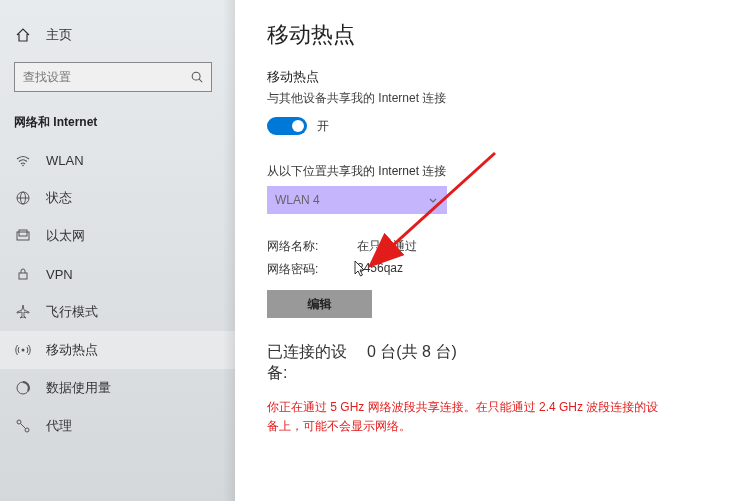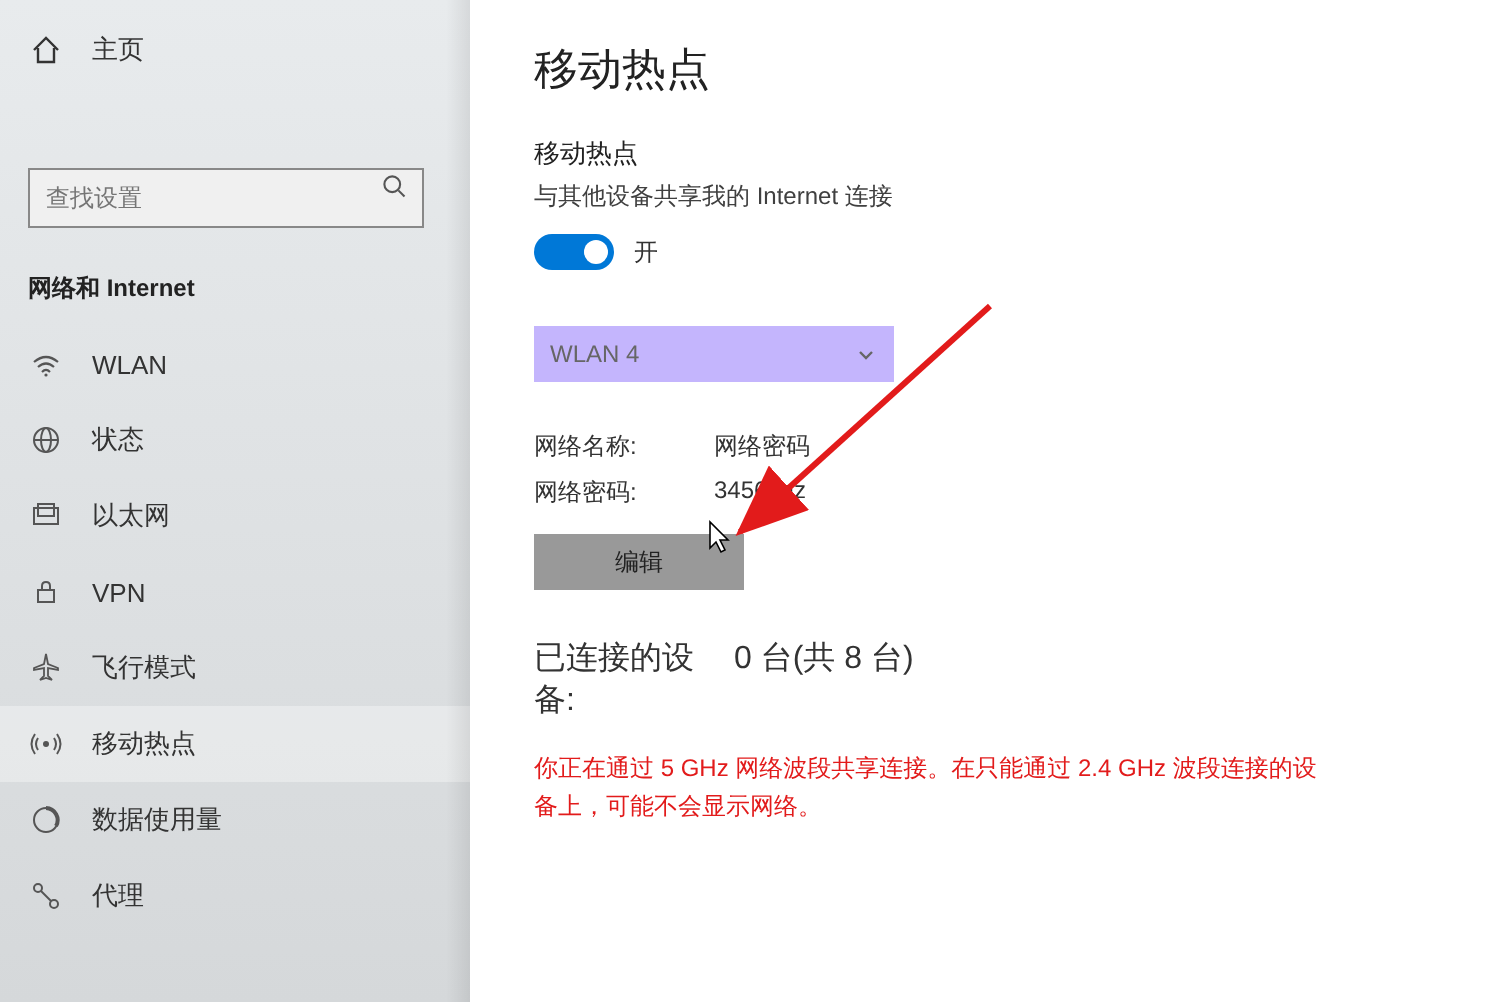--- a/index.html
+++ b/index.html
@@ -1,25 +1,25 @@
 <!DOCTYPE html>
 <html><head>
   <meta charset="utf-8">
   <style>
     * { margin: 0; padding: 0; box-sizing: border-box; font-family: "Microsoft YaHei", "Segoe UI", sans-serif; }
     body { width: 747px; height: 501px; background: #fff; display: flex; overflow: hidden; position: relative; }
     
-    .sidebar { width: 235px; height: 100%; background: linear-gradient(to bottom, #e8ebed, #d5d8da); padding-top: 8px; position: relative; }
+    .sidebar { width: 235px; height: 100%; background: linear-gradient(to bottom, #e8ebed, #d5d8da); padding-top: 18px; position: relative; }
     .sidebar::after { content: ''; position: absolute; right: 0; top: 0; bottom: 0; width: 12px; background: linear-gradient(to right, rgba(0,0,0,0), rgba(0,0,0,0.08)); }
     
     .home-row { display: flex; align-items: center; padding: 8px 14px; font-size: 13px; color: #333; }
     .home-row .icon { width: 18px; height: 18px; margin-right: 14px; display: flex; align-items: center; justify-content: center; }
     
     .search-wrap { padding: 10px 14px 14px; }
-    .search-box { display: flex; background: #f0f0f0; border: 1px solid #888; width: 198px; height: 30px; padding: 0 6px 0 8px; margin-top: 32px; }
+    .search-box { display: flex; align-items: center; background: #f0f0f0; border: 1px solid #888; width: 198px; height: 30px; padding: 0 6px 0 8px; }
     .search-box input { flex: 1; border: none; background: transparent; outline: none; font-size: 12px; color: #555; }
     .search-box .srch-icon { width: 16px; height: 16px; display: flex; align-items: center; justify-content: center; }
     
     .category-title { padding: 8px 14px 10px; font-size: 12px; font-weight: 600; color: #222; }
     
     .nav-item { display: flex; align-items: center; padding: 10px 14px; font-size: 13px; color: #333; cursor: pointer; }
     .nav-item .icon { width: 18px; height: 18px; margin-right: 14px; display: flex; align-items: center; justify-content: center; color: #555; }
     .nav-item.selected { background: rgba(255,255,255,0.35); }
     
     .main { flex: 1; padding: 20px 32px; overflow: hidden; position: relative; }
@@ -33,21 +33,21 @@
     .toggle-label { font-size: 12px; color: #333; }
     
     .field-label { font-size: 12px; color: #333; margin-bottom: 6px; }
     .dropdown { display: flex; align-items: center; justify-content: space-between; width: 180px; height: 28px; background: #c4b5fd; padding: 0 8px; font-size: 12px; color: #666; margin-bottom: 24px; }
     .dropdown .chev { width: 12px; height: 12px; }
     
     .info-row { display: flex; font-size: 12px; color: #333; margin-bottom: 6px; }
     .info-label { width: 90px; }
     .info-value { color: #333; }
     
-    .edit-btn { display: inline-flex; align-items: center; justify-content: center; width: 105px; height: 28px; background: #999; font-size: 12px; color: #222; margin-top: 6px; margin-bottom: 24px; cursor: pointer; position: relative; }
+    .edit-btn { display: inline-flex; align-items: center; justify-content: center; width: 105px; height: 28px; background: #999; font-size: 12px; color: #222; margin-top: 6px; margin-bottom: 24px; cursor: pointer; position: relative; font-weight: bold; }
     
     .connected-row { display: flex; font-size: 16px; color: #333; margin-bottom: 14px; }
     .connected-row .lbl { width: 100px; }
     
     .warning { font-size: 12px; color: #e21b1b; line-height: 1.6; max-width: 400px; }
     
     .arrow-overlay { position: absolute; left: 365px; top: 148px; pointer-events: none; }
     
     .cursor-overlay { position: absolute; width: 14px; height: 18px; pointer-events: none; }
     
@@ -169,32 +169,33 @@
   <div class="section-title">移动热点</div>
   <div class="section-sub">与其他设备共享我的 Internet 连接</div>
   
   <div class="toggle-row">
     <div class="toggle">
       <div class="knob"></div>
     </div>
     <span class="toggle-label">开</span>
   </div>
   
+  <div class="field-label">从以下位置共享我的 Internet 连接</div>
   <div class="dropdown">
     <span>WLAN 4</span>
     <span class="chev">
       <svg width="12" height="12" viewBox="0 0 12 12">
           <path d="M3 5 L6 8 L9 5" fill="none" stroke="#666" stroke-width="1.2"></path>
         </svg>
     </span>
   </div>
   
   <div class="info-row">
     <span class="info-label">网络名称:</span>
-    <span class="info-value">网络密码</span>
+    <span class="info-value">在只能通过</span>
   </div>
   <div class="info-row">
     <span class="info-label">网络密码:</span>
     <span class="info-value">  3456qaz</span>
   </div>
   
   <div class="edit-btn">
     <span>编辑</span>
   </div>
   

